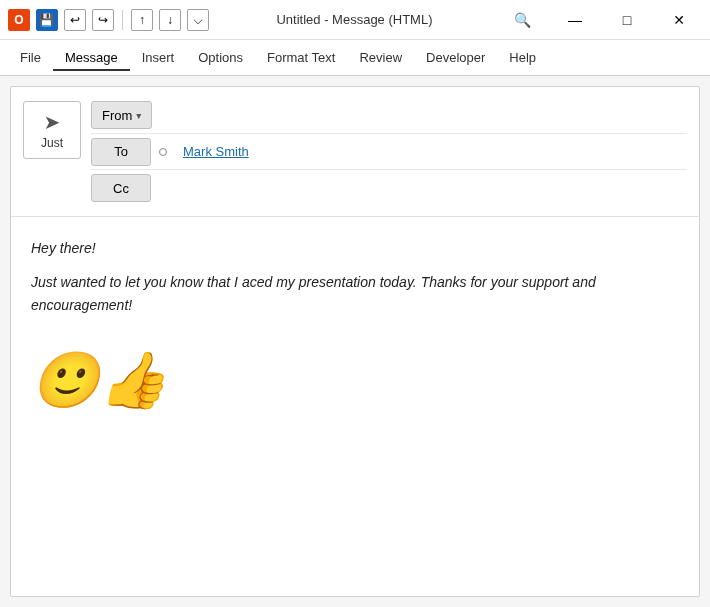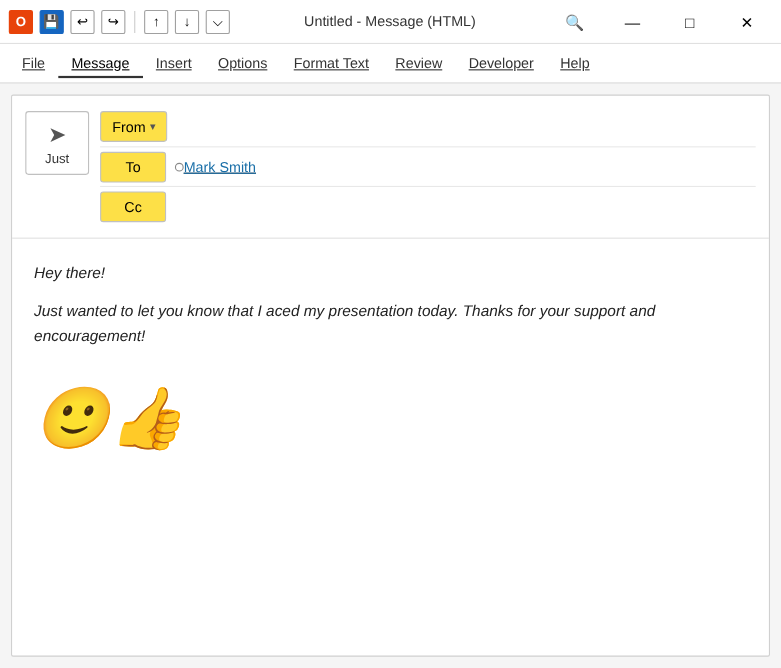--- a/index.html
+++ b/index.html
@@ -82,21 +82,20 @@
       border-bottom: 1px solid #d0d0d0;
       padding: 0 8px;
       gap: 0;
     }
     .menu-item {
       padding: 6px 12px;
       font-size: 13px;
       cursor: pointer;
       color: #333;
       position: relative;
-      text-decoration: underline;
     }
     .menu-item.active {
       color: #000;
     }
     .menu-item.active::after {
       content: '';
       position: absolute;
       bottom: 0;
       left: 0;
       right: 0;
@@ -169,21 +168,21 @@
     }
     .field-row:last-child {
       border-bottom: none;
     }
 
     .field-label-btn {
       border: 1px solid #c0c0c0;
       border-radius: 3px;
       padding: 4px 10px;
       font-size: 13px;
-      background: #fde047;
+      background: #e5e5e5;
       cursor: pointer;
       min-width: 60px;
       text-align: center;
       display: flex;
       align-items: center;
       justify-content: center;
       gap: 4px;
       margin-right: 8px;
       height: 28px;
     }
@@ -210,22 +209,21 @@
 
     .subject-placeholder {
       font-size: 13px;
       color: #999;
       padding: 4px 0;
     }
 
     .contact-badge {
       display: inline-flex;
       align-items: center;
-      gap: 0;
-      text-decoration: underline;
+      gap: 16px;
     }
     .contact-dot {
       width: 8px;
       height: 8px;
       border-radius: 50%;
       background: #fff;
       border: 1.5px solid #888;
     }
     .contact-name {
       font-size: 13px;

